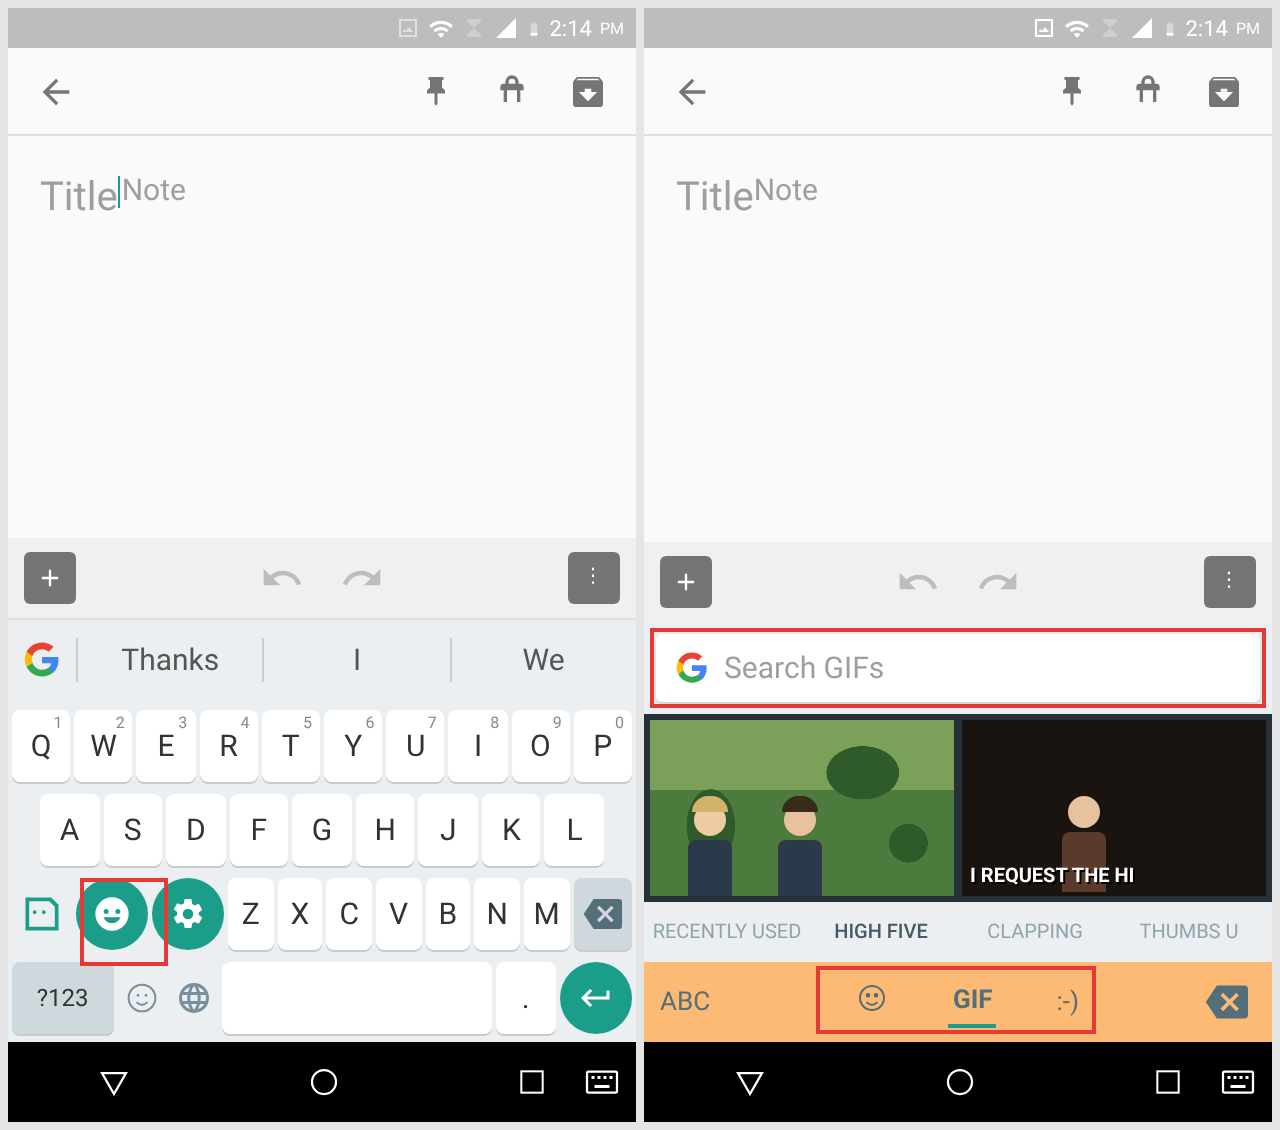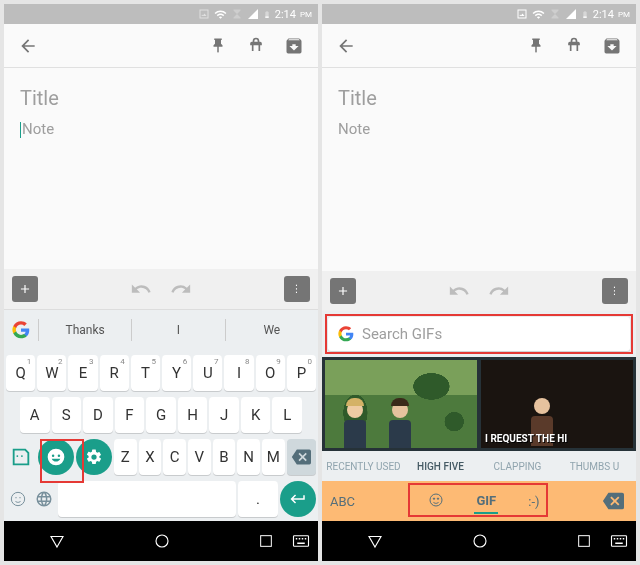--- a/index.html
+++ b/index.html
@@ -45,21 +45,21 @@
     width: 32px; height: 32px;
     display: flex; align-items: center; justify-content: center;
     color: #757575;
   }
   .tbtn svg { fill: #757575; }
   .content {
     flex: 1;
     background: #fafafa;
     padding: 18px 16px;
     display: flex;
-    flex-direction: column;
+    flex-direction: row;
   }
   .title-field {
     font-size: 20px;
     color: #9e9e9e;
     margin-bottom: 10px;
   }
   .note-field {
     font-size: 15px;
     color: #9e9e9e;
     position: relative;
@@ -101,21 +101,21 @@
     align-items: center;
     border-top: 1px solid #ddd;
   }
   .g-logo {
     width: 34px;
     display: flex; align-items: center; justify-content: center;
   }
   .sug {
     flex: 1;
     text-align: center;
-    font-size: 12px;
+    font-size: 15px;
     color: #555;
     border-left: 1px solid #ccc;
     height: 22px;
     display: flex; align-items: center; justify-content: center;
   }
   .sug:first-of-type { border-left: none; }
   .kb {
     background: #eceff1;
     padding: 6px 2px 4px 2px;
     display: flex;
@@ -432,20 +432,21 @@
           </svg>
       </div>
       <div id="kbrow3" style="display:contents"><div class="key">Z</div><div class="key">X</div><div class="key">C</div><div class="key">V</div><div class="key">B</div><div class="key">N</div><div class="key">M</div></div>
       <div class="key bksp" style="flex:1.3">
         <svg width="20" height="20" viewBox="0 0 24 24" fill="#546e7a">
             <path d="M22 3H7L1 12l6 9h15a2 2 0 002-2V5a2 2 0 00-2-2zm-3 12.59L17.59 17 14 13.41 10.41 17 9 15.59 12.59 12 9 8.41 10.41 7 14 10.59 17.59 7 19 8.41 15.41 12 19 15.59z"></path>
           </svg>
       </div>
     </div>
     <div class="kb-row">
+      <div class="key wide" style="font-size:12px">?123</div>
       <div class="key plain" style="width:24px">
         <svg width="16" height="16" viewBox="0 0 24 24" fill="#78909c">
             <circle cx="12" cy="12" r="10" fill="none" stroke="#78909c" stroke-width="1.5"></circle>
             <circle cx="9" cy="10" r="1"></circle>
             <circle cx="15" cy="10" r="1"></circle>
             <path d="M8 15c1 1.5 2.5 2 4 2s3-.5 4-2" fill="none" stroke="#78909c" stroke-width="1.5"></path>
           </svg>
       </div>
       <div class="key plain" style="width:24px">
         <svg width="18" height="18" viewBox="0 0 24 24" fill="#78909c">

